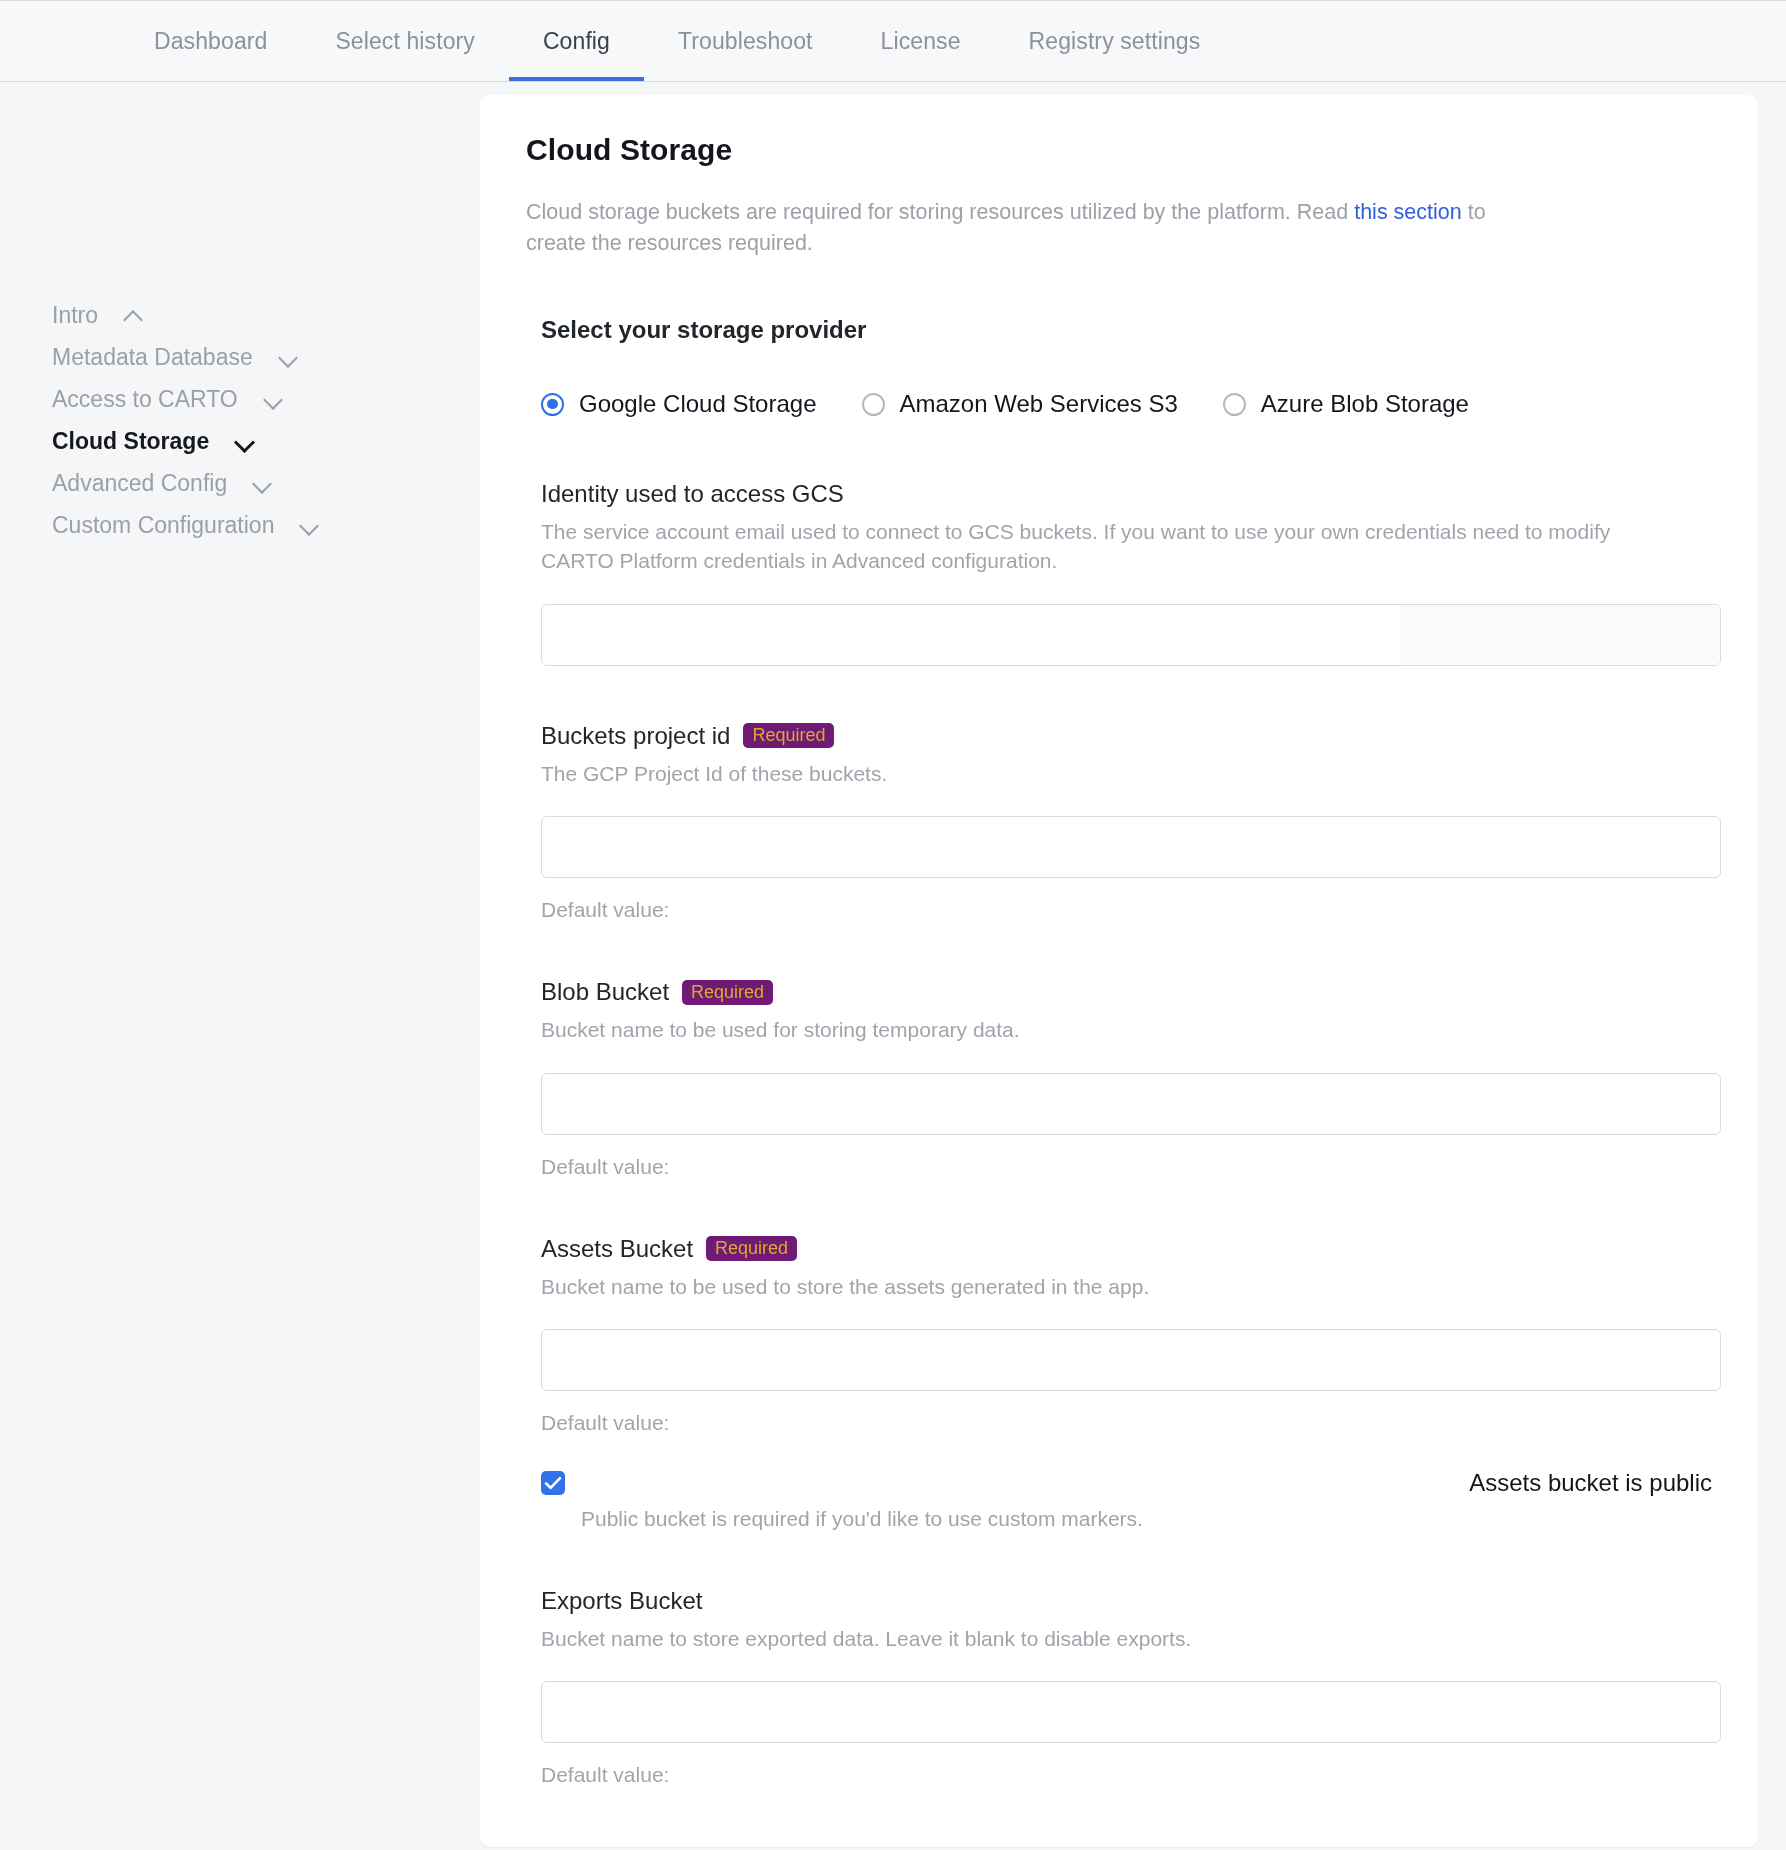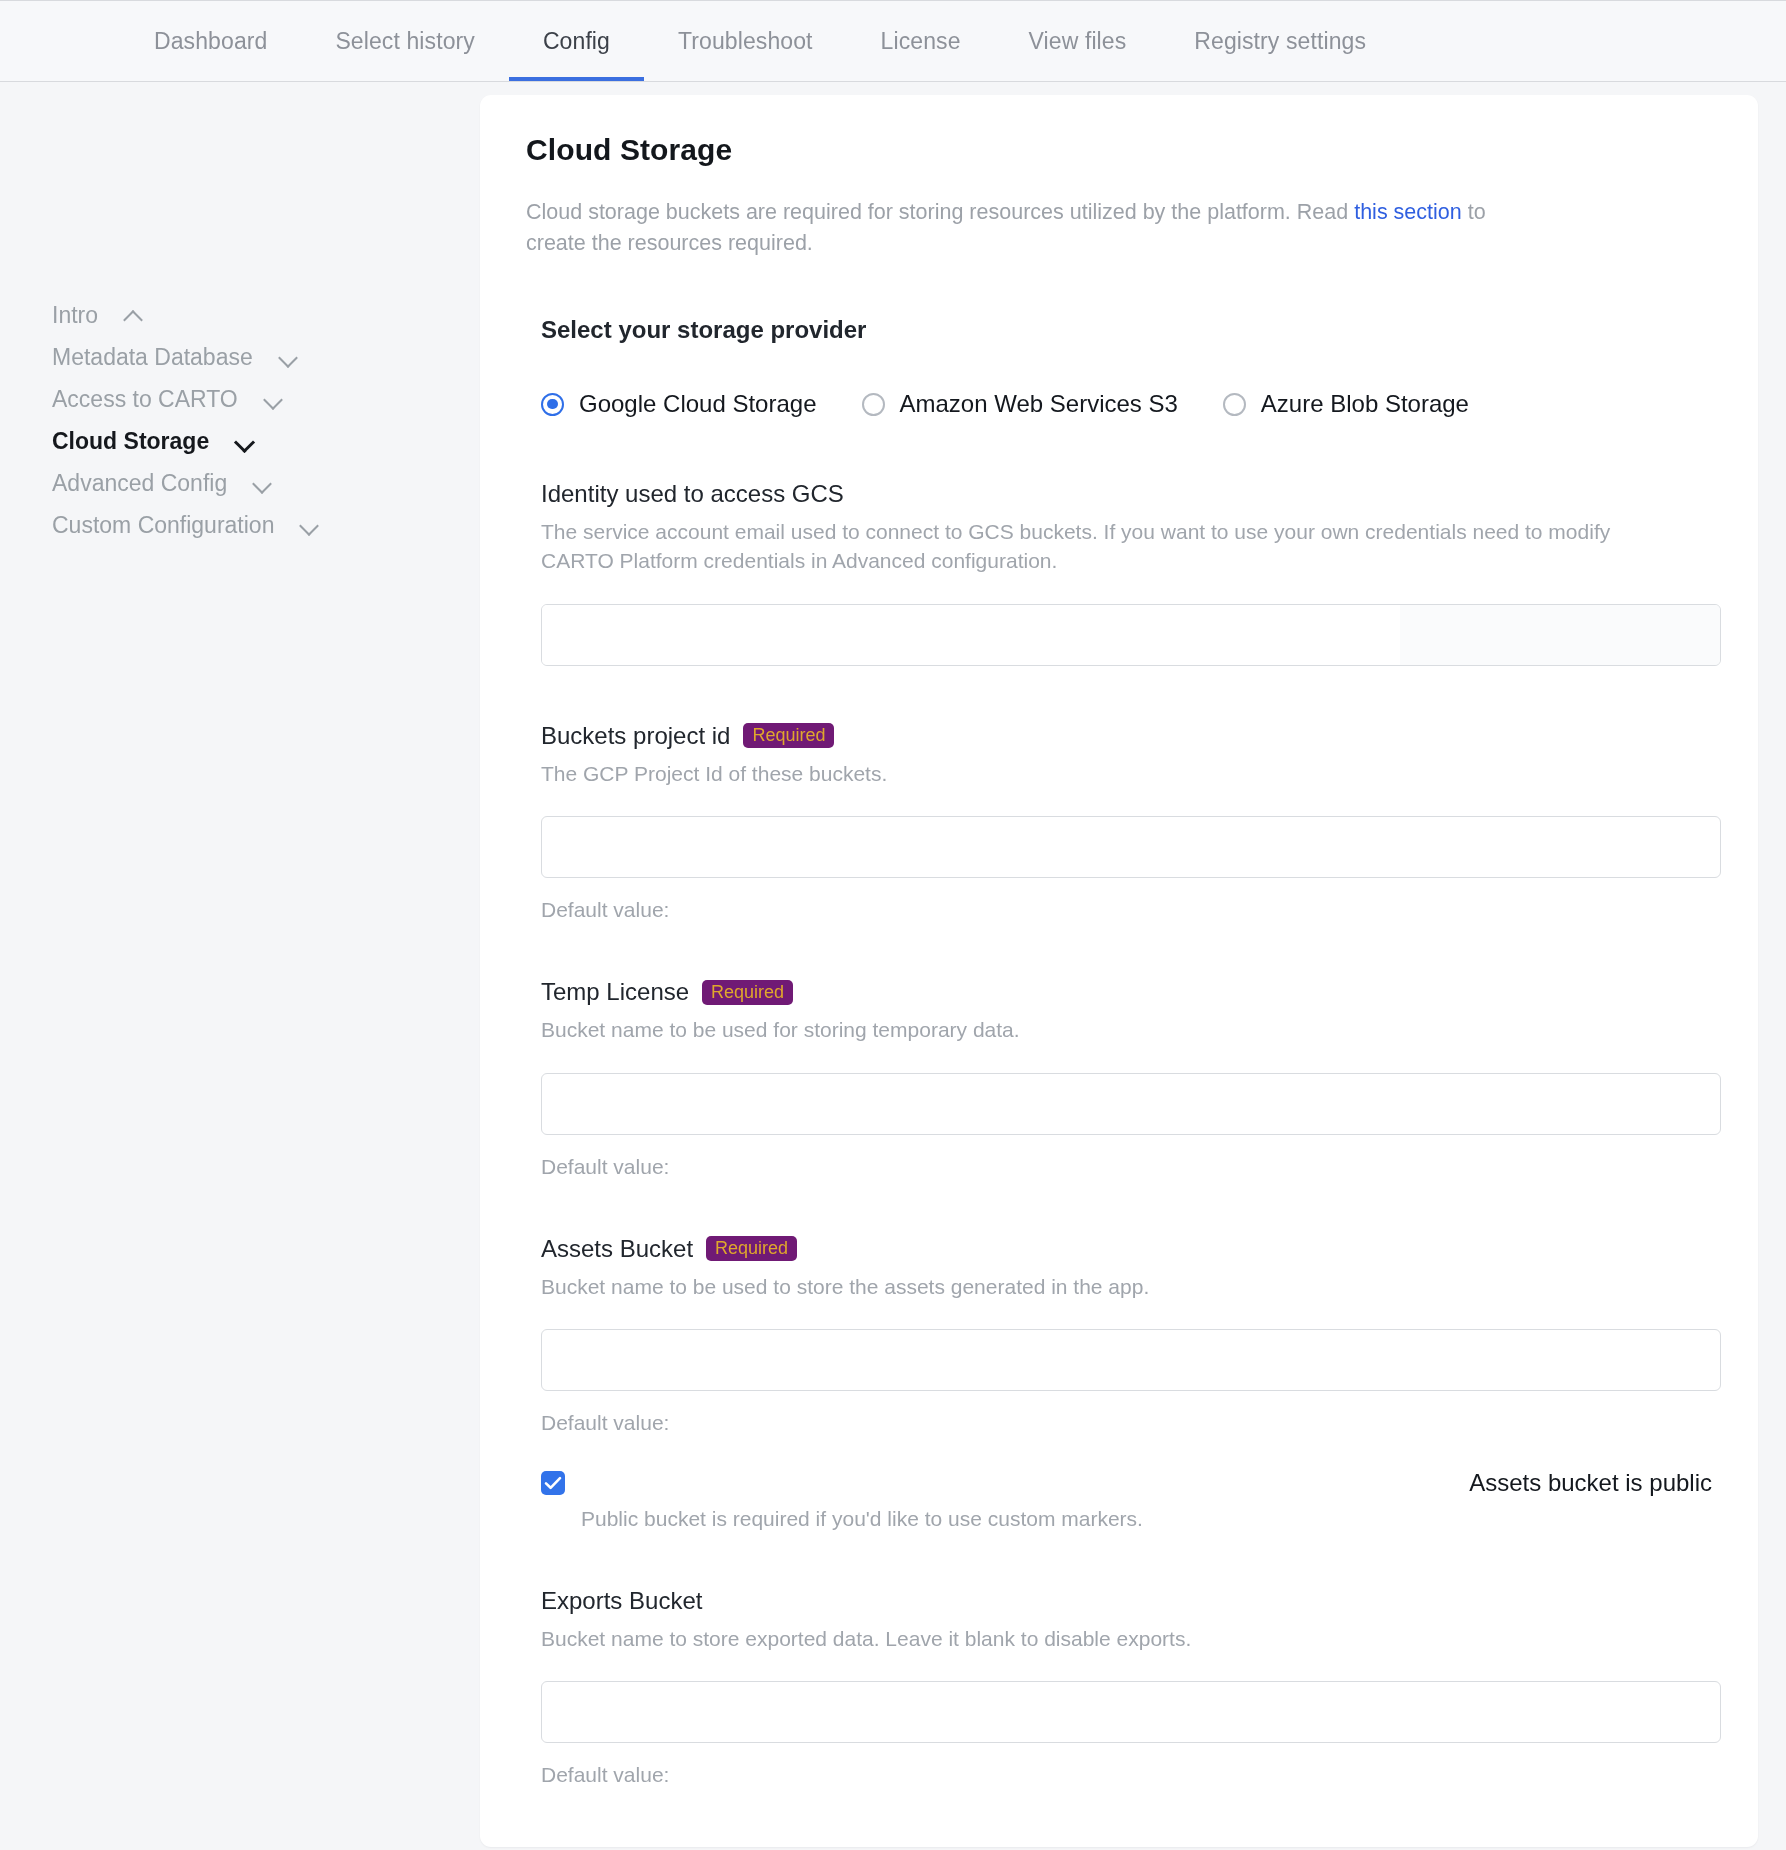--- a/index.html
+++ b/index.html
@@ -202,23 +202,20 @@
       <span>Select history</span>
     </div>
   <div class="tab active">
       <span>Config</span>
     </div>
   <div class="tab">
       <span>Troubleshoot</span>
     </div>
   <div class="tab">
       <span>License</span>
-    </div>
-  <div class="tab">
-      <span>View files</span>
     </div>
   <div class="tab">
       <span>Registry settings</span>
     </div>
 </div>
 
 <div class="body-wrap">
 
   <nav class="sidebar">
     <div class="nav-item">
@@ -292,21 +289,21 @@
         </div>
         <p class="field-help">The GCP Project Id of these buckets.</p>
         <div class="input"></div>
         <div class="default-val">
           <span>Default value:</span><span class="dv-suffix"></span>
         </div>
       </div>
 
       <div class="field">
         <div class="field-label">
-          <span>Temp License</span>
+          <span>Blob Bucket</span>
           <span class="badge">Required</span>
         </div>
         <p class="field-help">Bucket name to be used for storing temporary data.</p>
         <div class="input"></div>
         <div class="default-val">
           <span>Default value:</span><span class="dv-suffix"></span>
         </div>
       </div>
 
       <div class="field">

